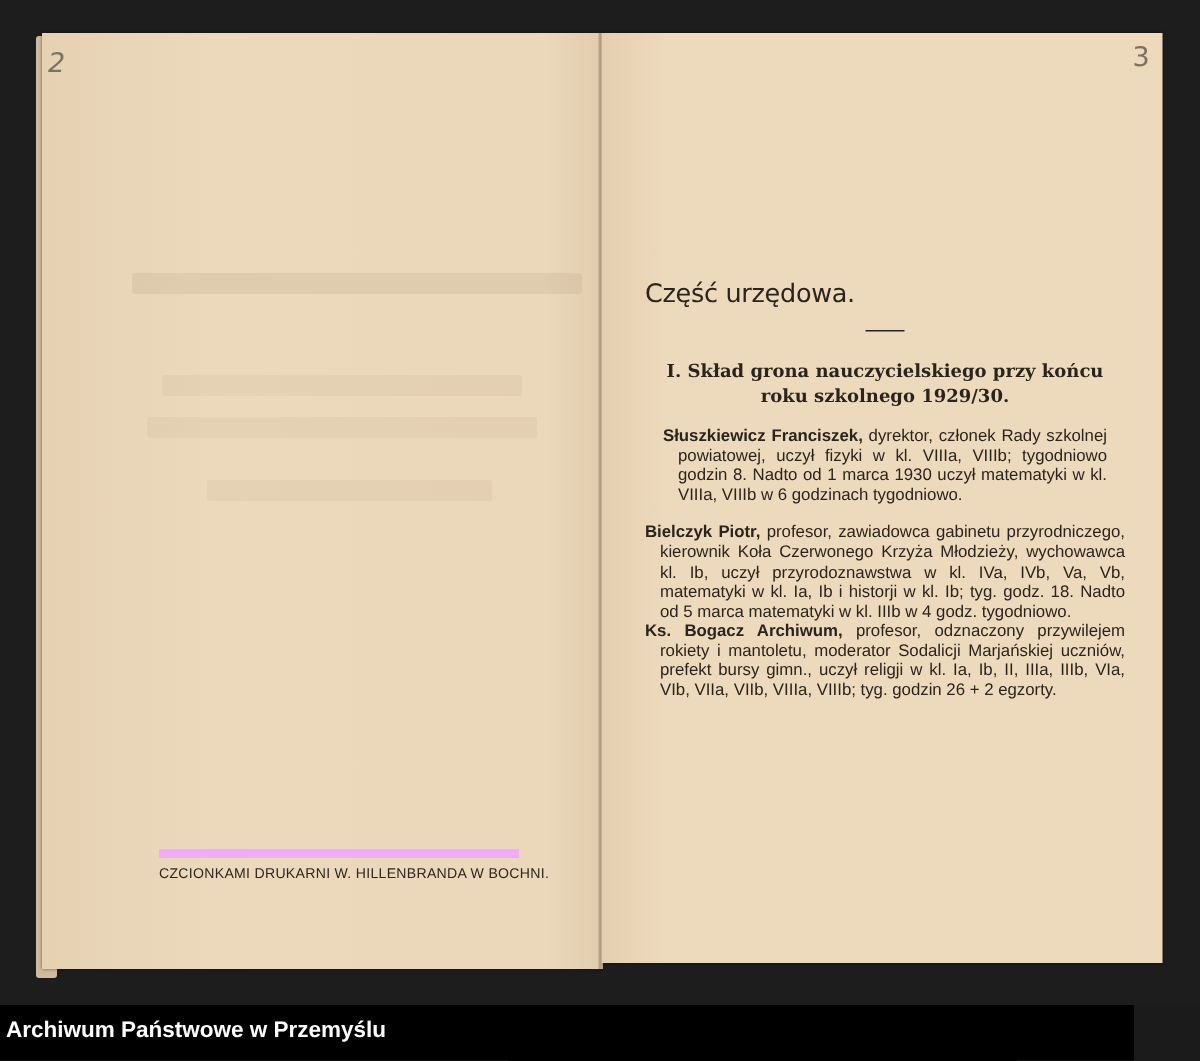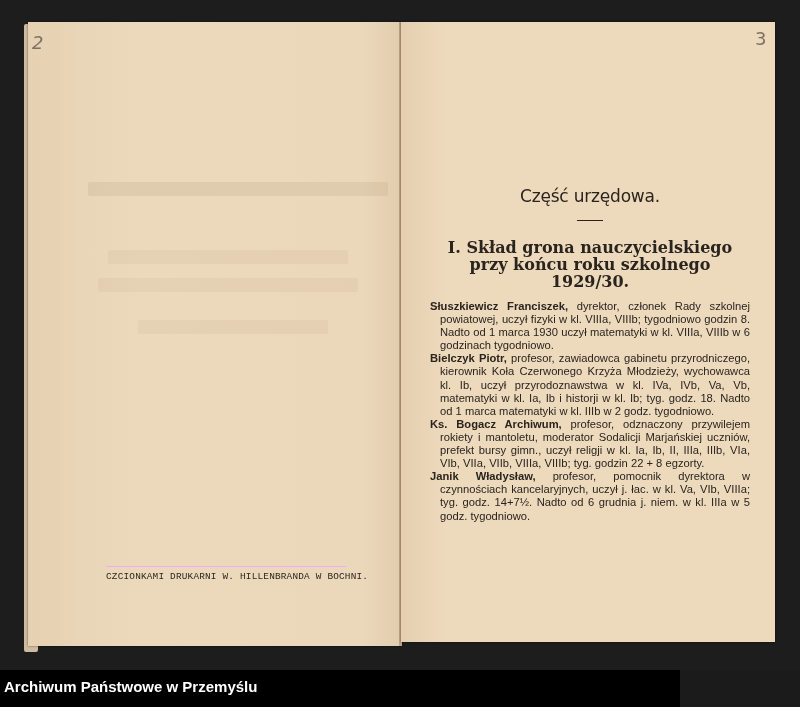--- a/index.html
+++ b/index.html
@@ -5,30 +5,30 @@
   html,body{margin:0;padding:0;}
   body{width:800px;height:707px;background:#1b1b1b;position:relative;overflow:hidden;font-family:"Liberation Serif",serif;}
   .viewer{position:absolute;left:0;top:0;width:800px;height:670px;background:#1d1d1d;}
   .page-under{position:absolute;left:24px;top:24px;width:14px;height:628px;background:#cfbb9f;border-radius:2px;}
   .page{position:absolute;background:#ecd8bb;box-shadow:0 0 2px rgba(0,0,0,.5);}
   .page.left{left:28px;top:22px;width:372px;height:624px;background:linear-gradient(90deg,#e6d1b2 0%,#ecd9bc 30%,#ebd7ba 90%,#e2cdae 100%);}
   .page.right{left:401px;top:22px;width:374px;height:620px;background:linear-gradient(90deg,#e5cfb0 0%,#edd9bc 12%,#eddabd 100%);}
   .gutter{position:absolute;left:399px;top:22px;width:3px;height:624px;background:#b9a488;}
   .bleed{position:absolute;left:70px;width:280px;height:14px;background:rgba(200,180,150,.35);border-radius:2px;}
   .pencil{position:absolute;font-family:"DejaVu Sans",sans-serif;color:#7c7262;font-size:18px;font-style:italic;}
-  .printer{position:absolute;left:106px;top:566px;width:240px;border-top:1px solid #f0abfc;padding-top:4px;font-family:Liberation Mono, monospace;font-size:9.4px;color:#2d2620;letter-spacing:.2px;white-space:nowrap;}
+  .printer{position:absolute;left:106px;top:566px;width:240px;border-top:6px solid #f0abfc;padding-top:4px;font-family:Liberation Sans, sans-serif;font-size:9.4px;color:#2d2620;letter-spacing:.2px;white-space:nowrap;}
   .content{position:absolute;left:430px;top:170px;width:320px;color:#2a241e;}
-  .section-title{text-align:center;font-family:"DejaVu Sans",sans-serif;font-size:17px;margin-top:16px;letter-spacing:-.2px;}
+  .section-title{font-family:"DejaVu Sans",sans-serif;font-size:17px;margin-top:16px;letter-spacing:-.2px;}
   .rule{width:26px;height:1px;background:#2a241e;margin:14px auto 0;}
-  .heading{text-align:center;font-family:"DejaVu Serif",serif;font-weight:bold;font-size:16px;line-height:17px;margin-top:18px;}
+  .heading{text-align:center;font-family:"DejaVu Serif",serif;font-weight:bold;font-size:12px;line-height:17px;margin-top:18px;}
   .subheading{font-family:"DejaVu Sans",sans-serif;font-size:9.6px;line-height:14px;text-align:center;margin-top:10px;padding-left:0;}
   .entries{margin-top:10px;font-size:11.2px;line-height:13.1px;font-family:"Liberation Sans",sans-serif;}
   .entry{text-indent:-10px;padding-left:10px;text-align:justify;}
   .entry .nm{font-weight:bold;}
-  .footer{position:absolute;left:0;top:670px;width:680px;height:37px;background:#000;}
+  .footer{position:absolute;left:0;top:670px;width:756px;height:37px;background:#000;}
   .footer span{position:absolute;left:4px;top:8px;color:#fff;font-family:"Liberation Sans",sans-serif;font-weight:bold;font-size:15px;}
 </style>
 </head>
 <body>
 
 <div class="viewer">
   <div class="page-under"></div>
 
   <div class="page left">
     <div class="bleed" style="top:160px;left:60px;width:300px;"></div>
@@ -43,23 +43,22 @@
 
   <div class="page right">
     <span class="pencil" style="left:354px;top:6px;font-style:normal;">3</span>
   </div>
 
   <div class="content">
     <div class="section-title">Część urzędowa.</div>
     <div class="rule"></div>
     <div class="heading">I. Skład grona nauczycielskiego przy końcu roku szkolnego 1929/30.</div>
     <div class="entries">
-      <p class="entry" style="margin:0"><span class="nm">Słuszkiewicz Franciszek,</span><span> dyrektor, członek Rady szkolnej powiatowej, uczył fizyki w kl. VIIIa, VIIIb; tygodniowo godzin 8. Nadto od 1 marca 1930 uczył matematyki w kl. VIIIa, VIIIb w 6 godzinach tygodniowo.</span></p>
-      <p class="entry" style="margin:0"><span class="nm">Bielczyk Piotr,</span><span> profesor, zawiadowca gabinetu przyrodniczego, kierownik Koła Czerwonego Krzyża Młodzieży, wychowawca kl. Ib, uczył przyrodoznawstwa w kl. IVa, IVb, Va, Vb, matematyki w kl. Ia, Ib i historji w kl. Ib; tyg. godz. 18. Nadto od 1 marca matematyki w kl. IIIb w 2 godz. tygodniowo.</span></p>
-      <p class="entry" style="margin:0"><span class="nm">Ks. Bogacz Archiwum,</span><span> profesor, odznaczony przywilejem rokiety i mantoletu, moderator Sodalicji Marjańskiej uczniów, prefekt bursy gimn., uczył religji w kl. Ia, Ib, II, IIIa, IIIb, VIa, VIb, VIIa, VIIb, VIIIa, VIIIb; tyg. godzin 22 + 8 egzorty.</span></p>
-      <p class="entry" style="margin:0"><span class="nm">Janik Władysław,</span><span> profesor, pomocnik dyrektora w czynnościach kancelaryjnych, uczył j. łac. w kl. Va, VIb, VIIIa; tyg. godz. 14+7½. Nadto od 6 grudnia j. niem. w kl. IIIa w 5 godz. tygodniowo.</span></p>
+      <p class="entry" style="margin:12px"><span class="nm">Słuszkiewicz Franciszek,</span><span> dyrektor, członek Rady szkolnej powiatowej, uczył fizyki w kl. VIIIa, VIIIb; tygodniowo godzin 8. Nadto od 1 marca 1930 uczył matematyki w kl. VIIIa, VIIIb w 6 godzinach tygodniowo.</span></p>
+      <p class="entry" style="margin:0"><span class="nm">Bielczyk Piotr,</span><span> profesor, zawiadowca gabinetu przyrodniczego, kierownik Koła Czerwonego Krzyża Młodzieży, wychowawca kl. Ib, uczył przyrodoznawstwa w kl. IVa, IVb, Va, Vb, matematyki w kl. Ia, Ib i historji w kl. Ib; tyg. godz. 18. Nadto od 5 marca matematyki w kl. IIIb w 4 godz. tygodniowo.</span></p>
+      <p class="entry" style="margin:0"><span class="nm">Ks. Bogacz Archiwum,</span><span> profesor, odznaczony przywilejem rokiety i mantoletu, moderator Sodalicji Marjańskiej uczniów, prefekt bursy gimn., uczył religji w kl. Ia, Ib, II, IIIa, IIIb, VIa, VIb, VIIa, VIIb, VIIIa, VIIIb; tyg. godzin 26 + 2 egzorty.</span></p>
     </div>
   </div>
 </div>
 
 <div class="footer">
   <span>Archiwum Państwowe w Przemyślu</span>
 </div>
 
 </body></html>

